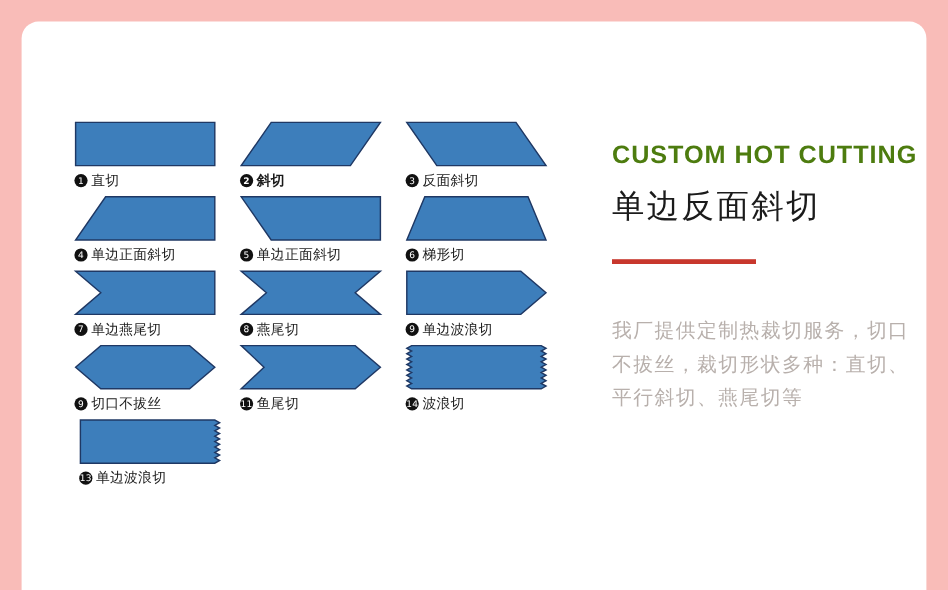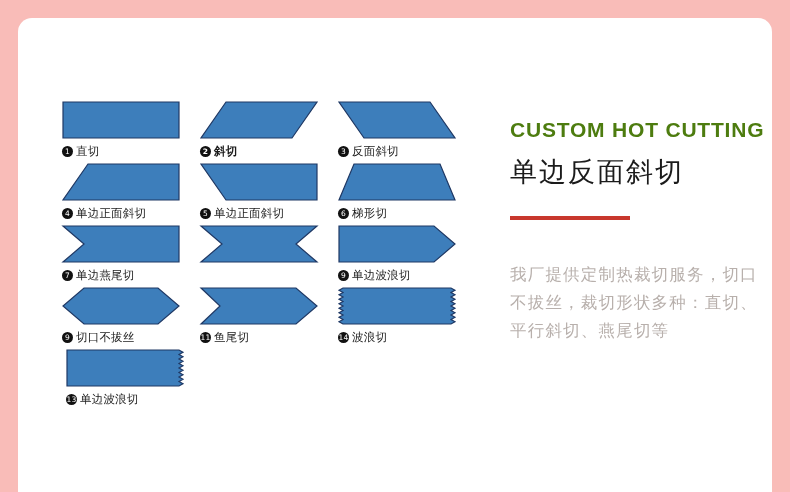--- a/index.html
+++ b/index.html
@@ -101,21 +101,21 @@
     font-weight: 400;
   }
   #accent-rule {
     margin-top: 26px;
     width: 120px;
     height: 4px;
     background: #c8372d;
   }
   #desc {
     margin-top: 42px;
-    font-family: Liberation Mono, monospace;
+    font-family: Liberation Sans, sans-serif;
     font-size: 16.5px;
     line-height: 28px;
     color: #b8b0ac;
     letter-spacing: 1.2px;
     width: 262px;
   }
 </style>
 </head>
 <body>
 
@@ -178,20 +178,21 @@
             </svg>
           </div>
           <div class="shape-label"><span class="num-badge">7</span><span>单边燕尾切</span></div>
         </div>
         <div class="shape-cell" style="left: 138px; top: 124px;">
           <div class="shape-box">
             <svg viewBox="0 0 118 40">
               <polygon points="1,2 117,2 96,20 117,38 1,38 22,20" fill="#3d7ebb" stroke="#1f3864" stroke-width="1.2" stroke-linejoin="miter"></polygon>
             </svg>
           </div>
+          <div class="shape-label"><span class="num-badge">8</span><span>燕尾切</span></div>
         </div>
         <div class="shape-cell" style="left: 276px; top: 124px;">
           <div class="shape-box">
             <svg viewBox="0 0 118 40">
               <polygon points="1,2 96,2 117,20 96,38 1,38" fill="#3d7ebb" stroke="#1f3864" stroke-width="1.2" stroke-linejoin="miter"></polygon>
             </svg>
           </div>
           <div class="shape-label"><span class="num-badge">9</span><span>单边波浪切</span></div>
         </div>
         <div class="shape-cell" style="left: 0px; top: 186px;">

